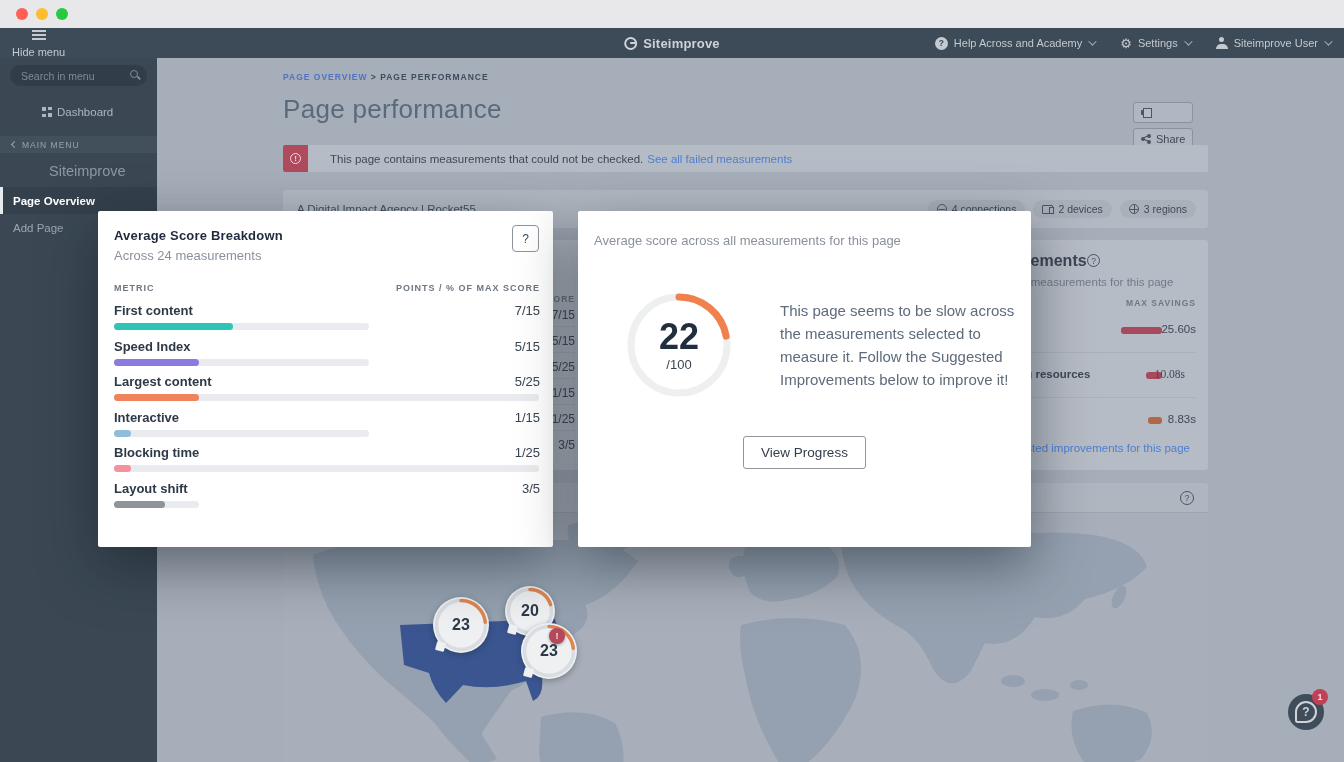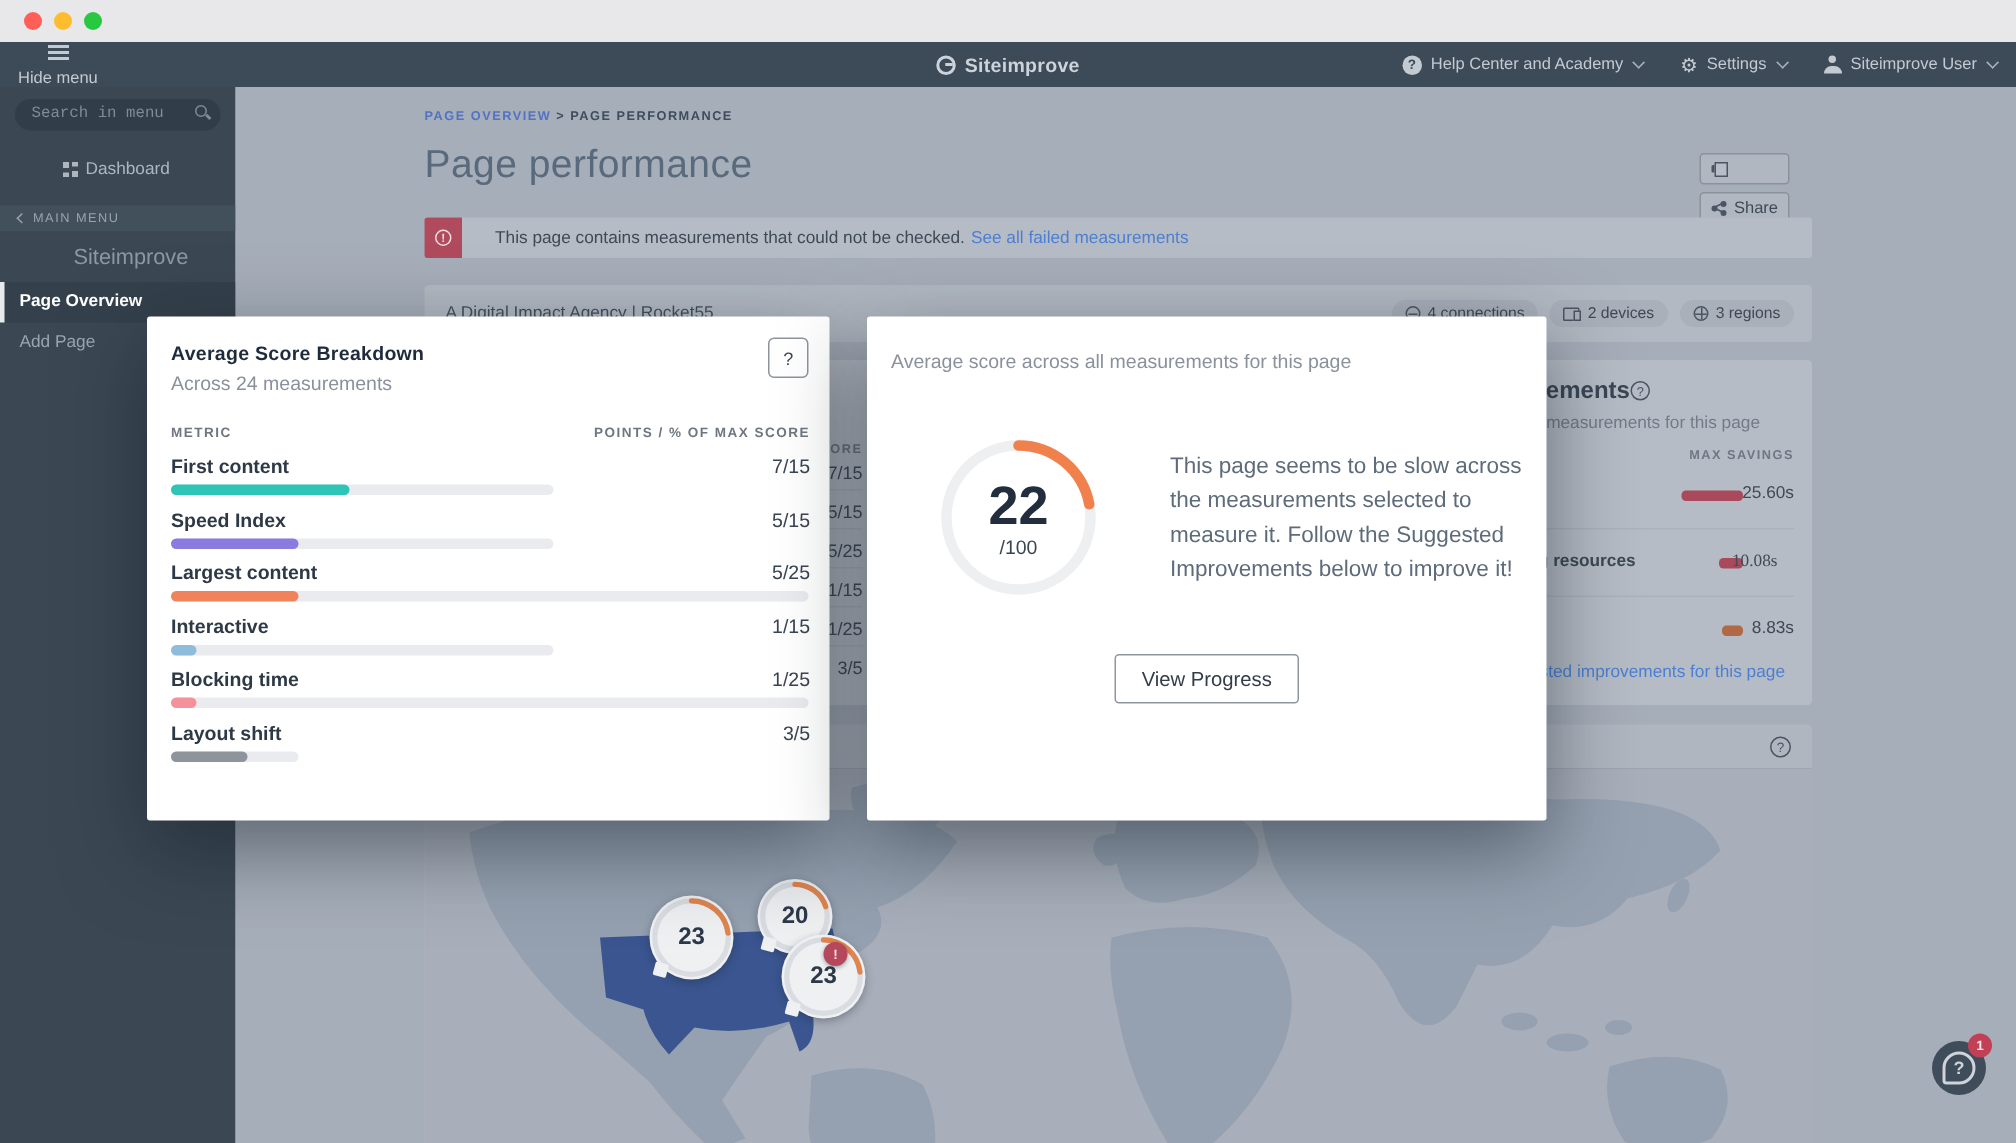--- a/index.html
+++ b/index.html
@@ -26,21 +26,21 @@
   .chev { width:6px; height:6px; border-right:1.5px solid #aab2ba; border-bottom:1.5px solid #aab2ba; transform:rotate(45deg) translateY(-2px); }
   .q-circle { width:13px; height:13px; border-radius:50%; background:#c3cad1; color:#3d4a57; font-size:9px; font-weight:bold; display:flex; align-items:center; justify-content:center; }
   .gear { font-size:13px; color:#c3cad1; }
   .person { width:12px; height:12px; position:relative; }
   .person::before{ content:""; position:absolute; left:3.5px; top:0; width:5px; height:5px; border-radius:50%; background:#c3cad1; }
   .person::after{ content:""; position:absolute; left:0; bottom:0; width:12px; height:5px; border-radius:5px 5px 0 0; background:#c3cad1; }
 
   
   .sidebar { position:absolute; top:58px; left:0; width:157px; height:704px; background:#3b4854; color:#9aa5af; }
   .search-wrap { position:relative; margin:7px 10px 12px 10px; }
-  .search-input { width:100%; height:21px; border:none; outline:none; border-radius:11px; background:#313d48; color:#aab4be; font-size:10.5px; padding:0 24px 0 11px; font-family:Liberation Mono, monospace; }
+  .search-input { width:100%; height:21px; border:none; outline:none; border-radius:11px; background:#313d48; color:#aab4be; font-size:10.5px; padding:0 24px 0 11px; font-family:Liberation Sans, sans-serif; }
   .search-input::placeholder { color:#7f8b96; }
   .mag { position:absolute; right:9px; top:5px; width:8px; height:8px; border:1.5px solid #7f8b96; border-radius:50%; }
   .mag::after { content:""; position:absolute; left:6px; top:6px; width:4px; height:1.5px; background:#7f8b96; transform:rotate(45deg); }
   .side-dash { height:28px; display:flex; align-items:center; padding-left:57px; font-size:11.5px; color:#aeb6bd; cursor:pointer; position:relative; }
   .grid-icon { position:absolute; left:42px; width:10px; height:10px; }
   .grid-icon i { position:absolute; width:4px; height:4px; background:#aeb6bd; }
   .grid-icon i:nth-child(1){left:0;top:0;} .grid-icon i:nth-child(2){right:0;top:0;height:3px;}
   .grid-icon i:nth-child(3){left:0;bottom:0;height:3px;} .grid-icon i:nth-child(4){right:0;bottom:0;}
   .side-band { margin-top:10px; height:17px; background:#42505c; display:flex; align-items:center; padding-left:12px; font-size:8.5px; letter-spacing:1px; color:#98a3ad; cursor:pointer; gap:5px; }
   .side-band .back { width:5px; height:5px; border-left:1.5px solid #98a3ad; border-bottom:1.5px solid #98a3ad; transform:rotate(45deg); }
@@ -166,21 +166,21 @@
         </span>
       <span>Hide menu</span>
     </div>
     <div class="logo">
       <span class="logo-glyph"></span>
       <span>Siteimprove</span>
     </div>
     <div class="right">
       <div class="nav-item">
         <span class="q-circle">?</span>
-        <span>Help Center and Academy</span>
+        <span>Help Across and Academy</span>
         <span class="chev"></span>
       </div>
       <div class="nav-item">
         <span class="gear">⚙</span>
         <span>Settings</span>
         <span class="chev"></span>
       </div>
       <div class="nav-item">
         <span class="person"></span>
         <span>Siteimprove User</span>

